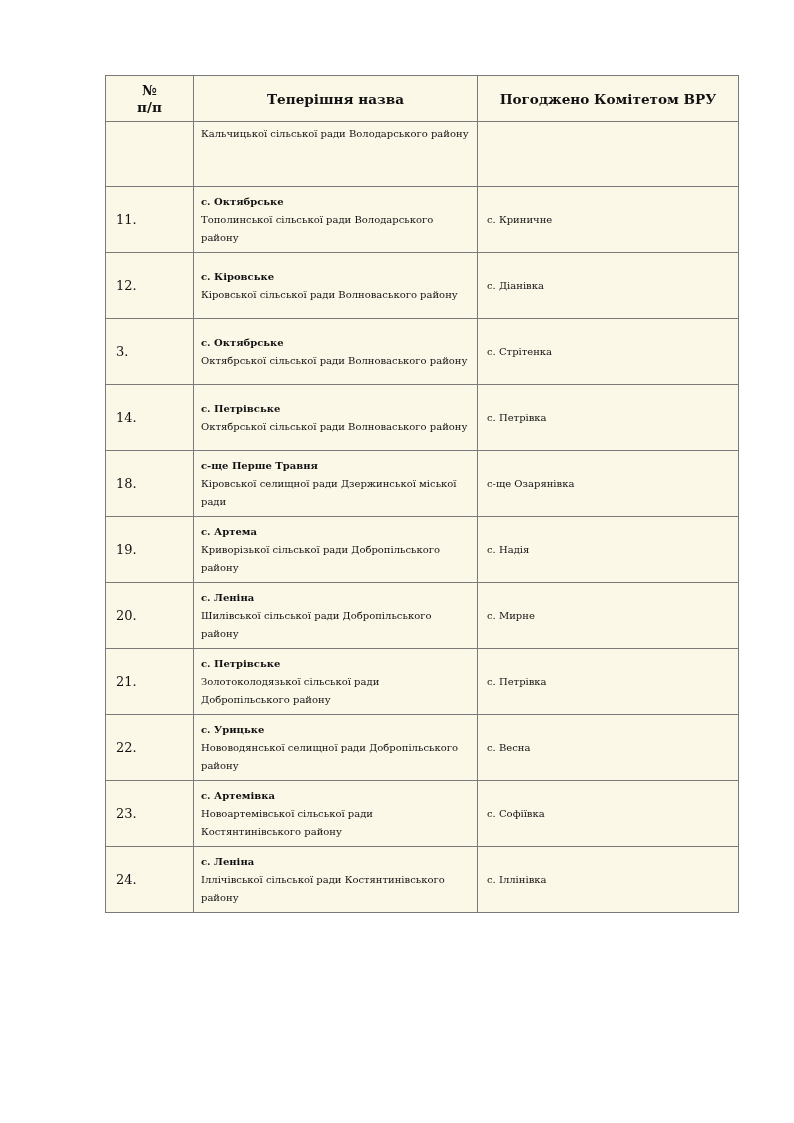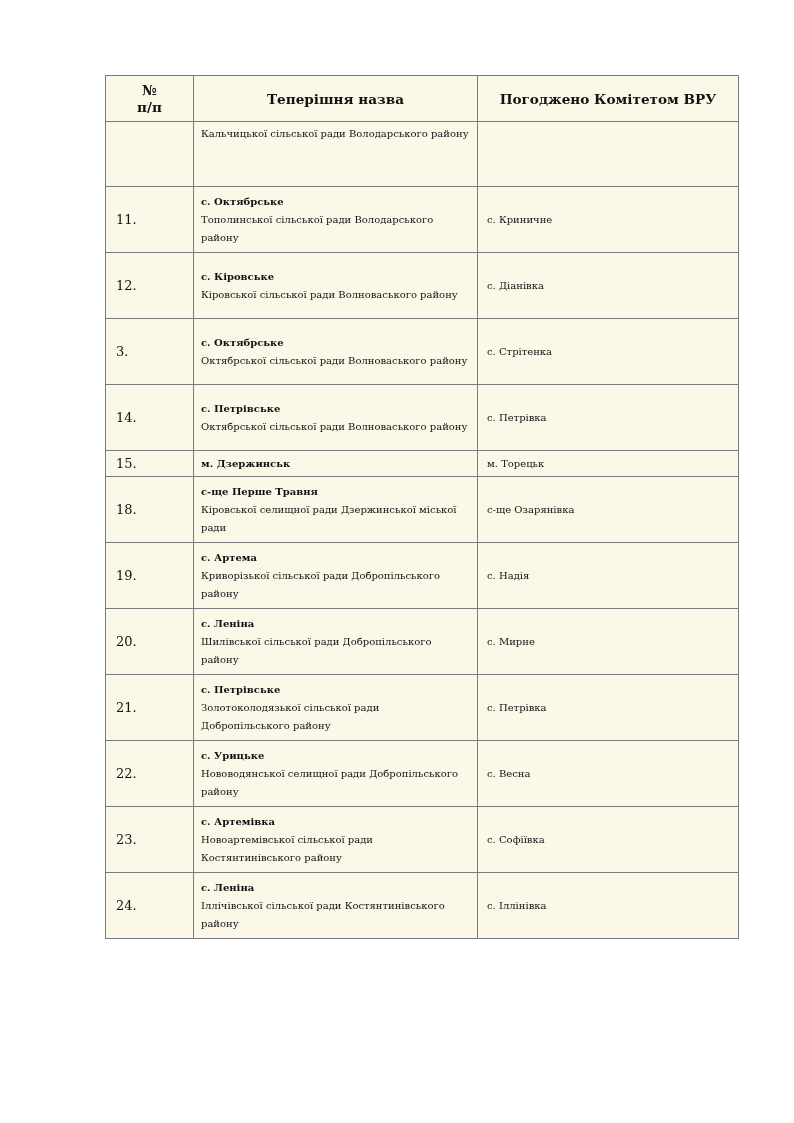--- a/index.html
+++ b/index.html
@@ -99,25 +99,20 @@
         <tr class="r3">
           <td class="num">3.</td>
           <td class="cur"><span class="bold">с. Октябрське</span><br><span>Октябрської сільської ради Волноваського району</span></td>
           <td class="new">с. Стрітенка</td>
         </tr>
         <tr class="r3">
           <td class="num">14.</td>
           <td class="cur"><span class="bold">с. Петрівське</span><br><span>Октябрської сільської ради Волноваського району</span></td>
           <td class="new">с. Петрівка</td>
         </tr>
-        <tr class="r1">
-          <td class="num">15.</td>
-          <td class="cur"><span class="bold">м. Дзержинськ</span><span></span></td>
-          <td class="new">м. Торецьк</td>
-        </tr>
         <tr class="r3">
           <td class="num">18.</td>
           <td class="cur"><span class="bold">с-ще Перше Травня</span><br><span>Кіровської селищної ради Дзержинської міської ради</span></td>
           <td class="new">с-ще Озарянівка</td>
         </tr>
         <tr class="r3">
           <td class="num">19.</td>
           <td class="cur"><span class="bold">с. Артема</span><br><span>Криворізької сільської ради Добропільського району</span></td>
           <td class="new">с. Надія</td>
         </tr>

